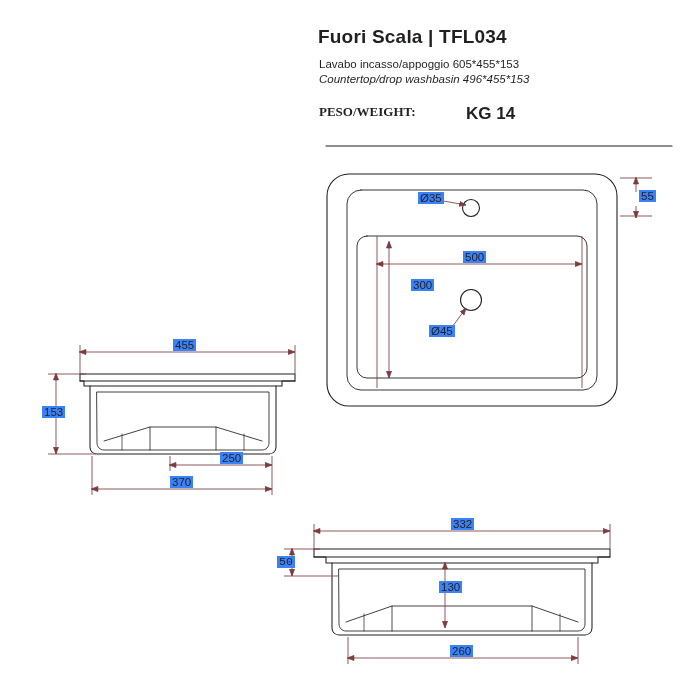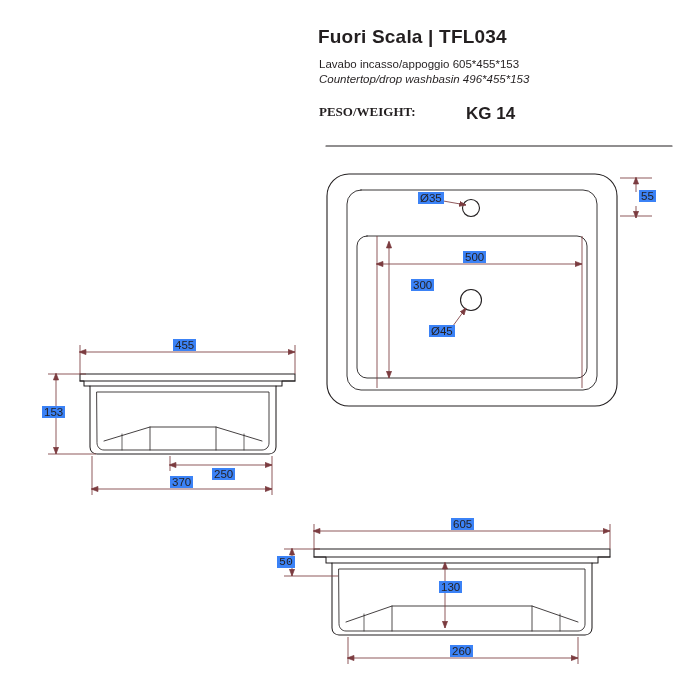--- a/index.html
+++ b/index.html
@@ -168,21 +168,21 @@
   <div class="hdr-weight-value">KG 14</div>
 
   <div class="dim" style="left:418px;top:192px;">Ø35</div>
   <div class="dim" style="left:429px;top:325px;">Ø45</div>
   <div class="dim" style="left:463px;top:251px;text-align:right;">500</div>
   <div class="dim" style="left:379px;top:279px;margin-left:32px;">300</div>
   <div class="dim" style="left:639px;top:190px;text-align:center;">55</div>
 
   <div class="dim" style="left:173px;top:339px;">455</div>
   <div class="dim" style="left:42px;top:406px;">153</div>
-  <div class="dim" style="left:212px;top:452px;margin-top:16px;">250</div>
+  <div class="dim" style="left:220px;top:452px;">250</div>
   <div class="dim" style="left:170px;top:476px;">370</div>
 
-  <div class="dim" style="left:451px;top:518px;">605</div>
+  <div class="dim" style="left:451px;top:518px;">332</div>
   <div class="dim" style="left:277px;top:556px;font-family:Liberation Mono, monospace;">50</div>
   <div class="dim" style="left:439px;top:581px;">130</div>
   <div class="dim" style="left:450px;top:645px;">260</div>
 
 </div>
 
 </body></html>

